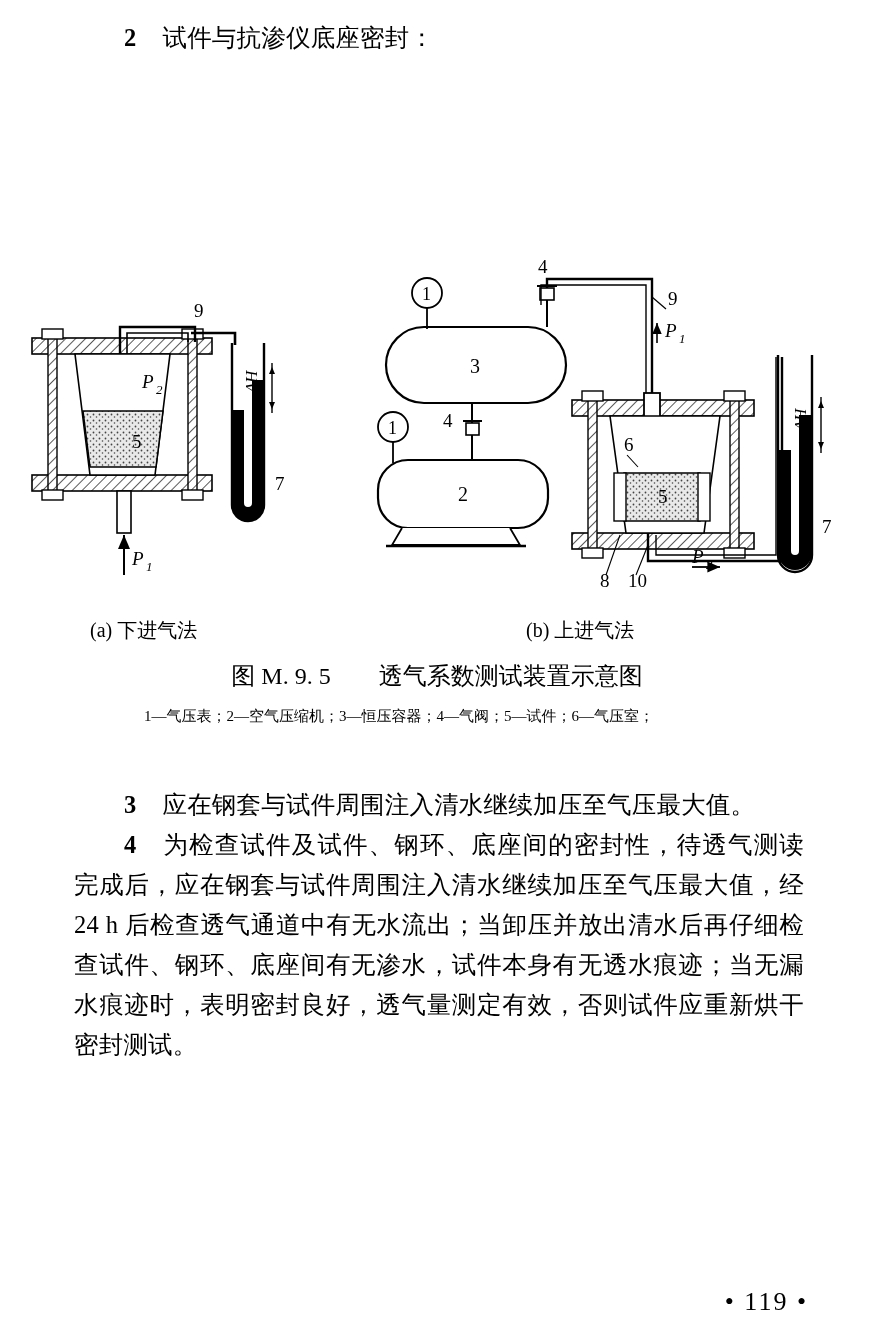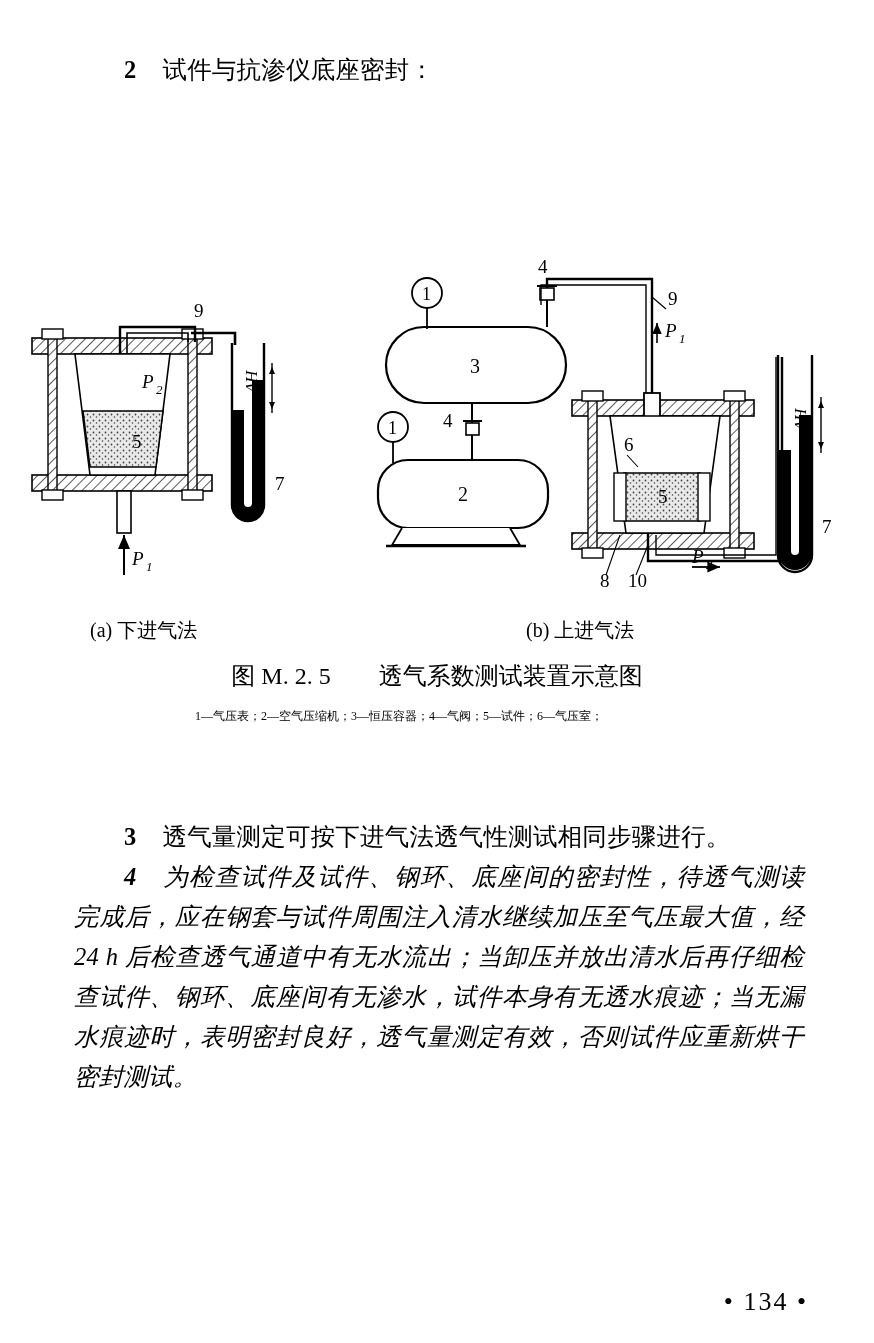--- a/index.html
+++ b/index.html
@@ -23,21 +23,21 @@
   }
   .body-text {
     position: absolute;
     left: 74px;
     width: 730px;
     font-size: 24.5px;
     line-height: 40px;
     text-align: justify;
     letter-spacing: 0.2px;
   }
-  .indent2 { text-indent: 50px; margin-top: 32px; }
+  .indent2 { text-indent: 50px; }
   .num-label {
     font-weight: bold;
     font-family: "Liberation Serif", serif;
   }
   .gap { display: inline-block; width: 26px; }
 
   
   .figure {
     position: absolute;
     left: 20px;
@@ -48,21 +48,21 @@
   .fig-caption {
     position: absolute;
     width: 874px;
     text-align: center;
     font-size: 24px;
   }
   .fig-legend {
     position: absolute;
     width: 798px;
     text-align: center;
-    font-size: 12px;
+    font-size: 15px;
     line-height: 32px;
   }
   .page-number {
     position: absolute;
     right: 66px;
     bottom: 26px;
     font-size: 26px;
     letter-spacing: 2px;
   }
   svg text {
@@ -208,28 +208,28 @@
       <line x1="801" y1="152" x2="801" y2="208" stroke="#000" stroke-width="1.4"></line>
       <path d="M801 156 L798 163 L804 163 Z" fill="#000"></path>
       <path d="M801 204 L798 197 L804 197 Z" fill="#000"></path>
       <text x="786" y="186" font-size="17" font-style="italic" transform="rotate(-90 786 186)">ΔH</text>
       <text x="802" y="288" font-size="19">7</text>
 
       <text x="506" y="392" font-size="20">(b) 上进气法</text>
     </svg>
   </div>
 
-  <div class="fig-caption" style="top: 660px;">图 M. 2. 5　　透气系数测试装置示意图</div>
+  <div class="fig-caption" style="top: 660px;">图 M. 9. 5　　透气系数测试装置示意图</div>
 
   <div class="fig-legend" style="top: 700px;">1—气压表；2—空气压缩机；3—恒压容器；4—气阀；5—试件；6—气压室；</div>
 
   <div class="body-text indent2" style="top: 785px;">
-    <span class="num-label">3</span><span class="gap"></span><span>透气量测定可按下进气法透气性测试相同步骤进行。</span>
-  </div>
-
-  <div class="body-text indent2" style="top: 825px; font-style: italic;">
+    <span class="num-label">3</span><span class="gap"></span><span>应在钢套与试件周围注入清水继续加压至气压最大值。</span>
+  </div>
+
+  <div class="body-text indent2" style="top: 825px;">
     <span class="num-label">4</span><span class="gap"></span><span>为检查试件及试件、钢环、底座间的密封性，待透气测读完成后，应在钢套与试件周围注入清水继续加压至气压最大值，经 24 h 后检查透气通道中有无水流出；当卸压并放出清水后再仔细检查试件、钢环、底座间有无渗水，试件本身有无透水痕迹；当无漏水痕迹时，表明密封良好，透气量测定有效，否则试件应重新烘干密封测试。</span>
   </div>
 
 
-  <div class="page-number">• 134 •</div>
+  <div class="page-number">• 119 •</div>
 
 </div>
 
 </body></html>

